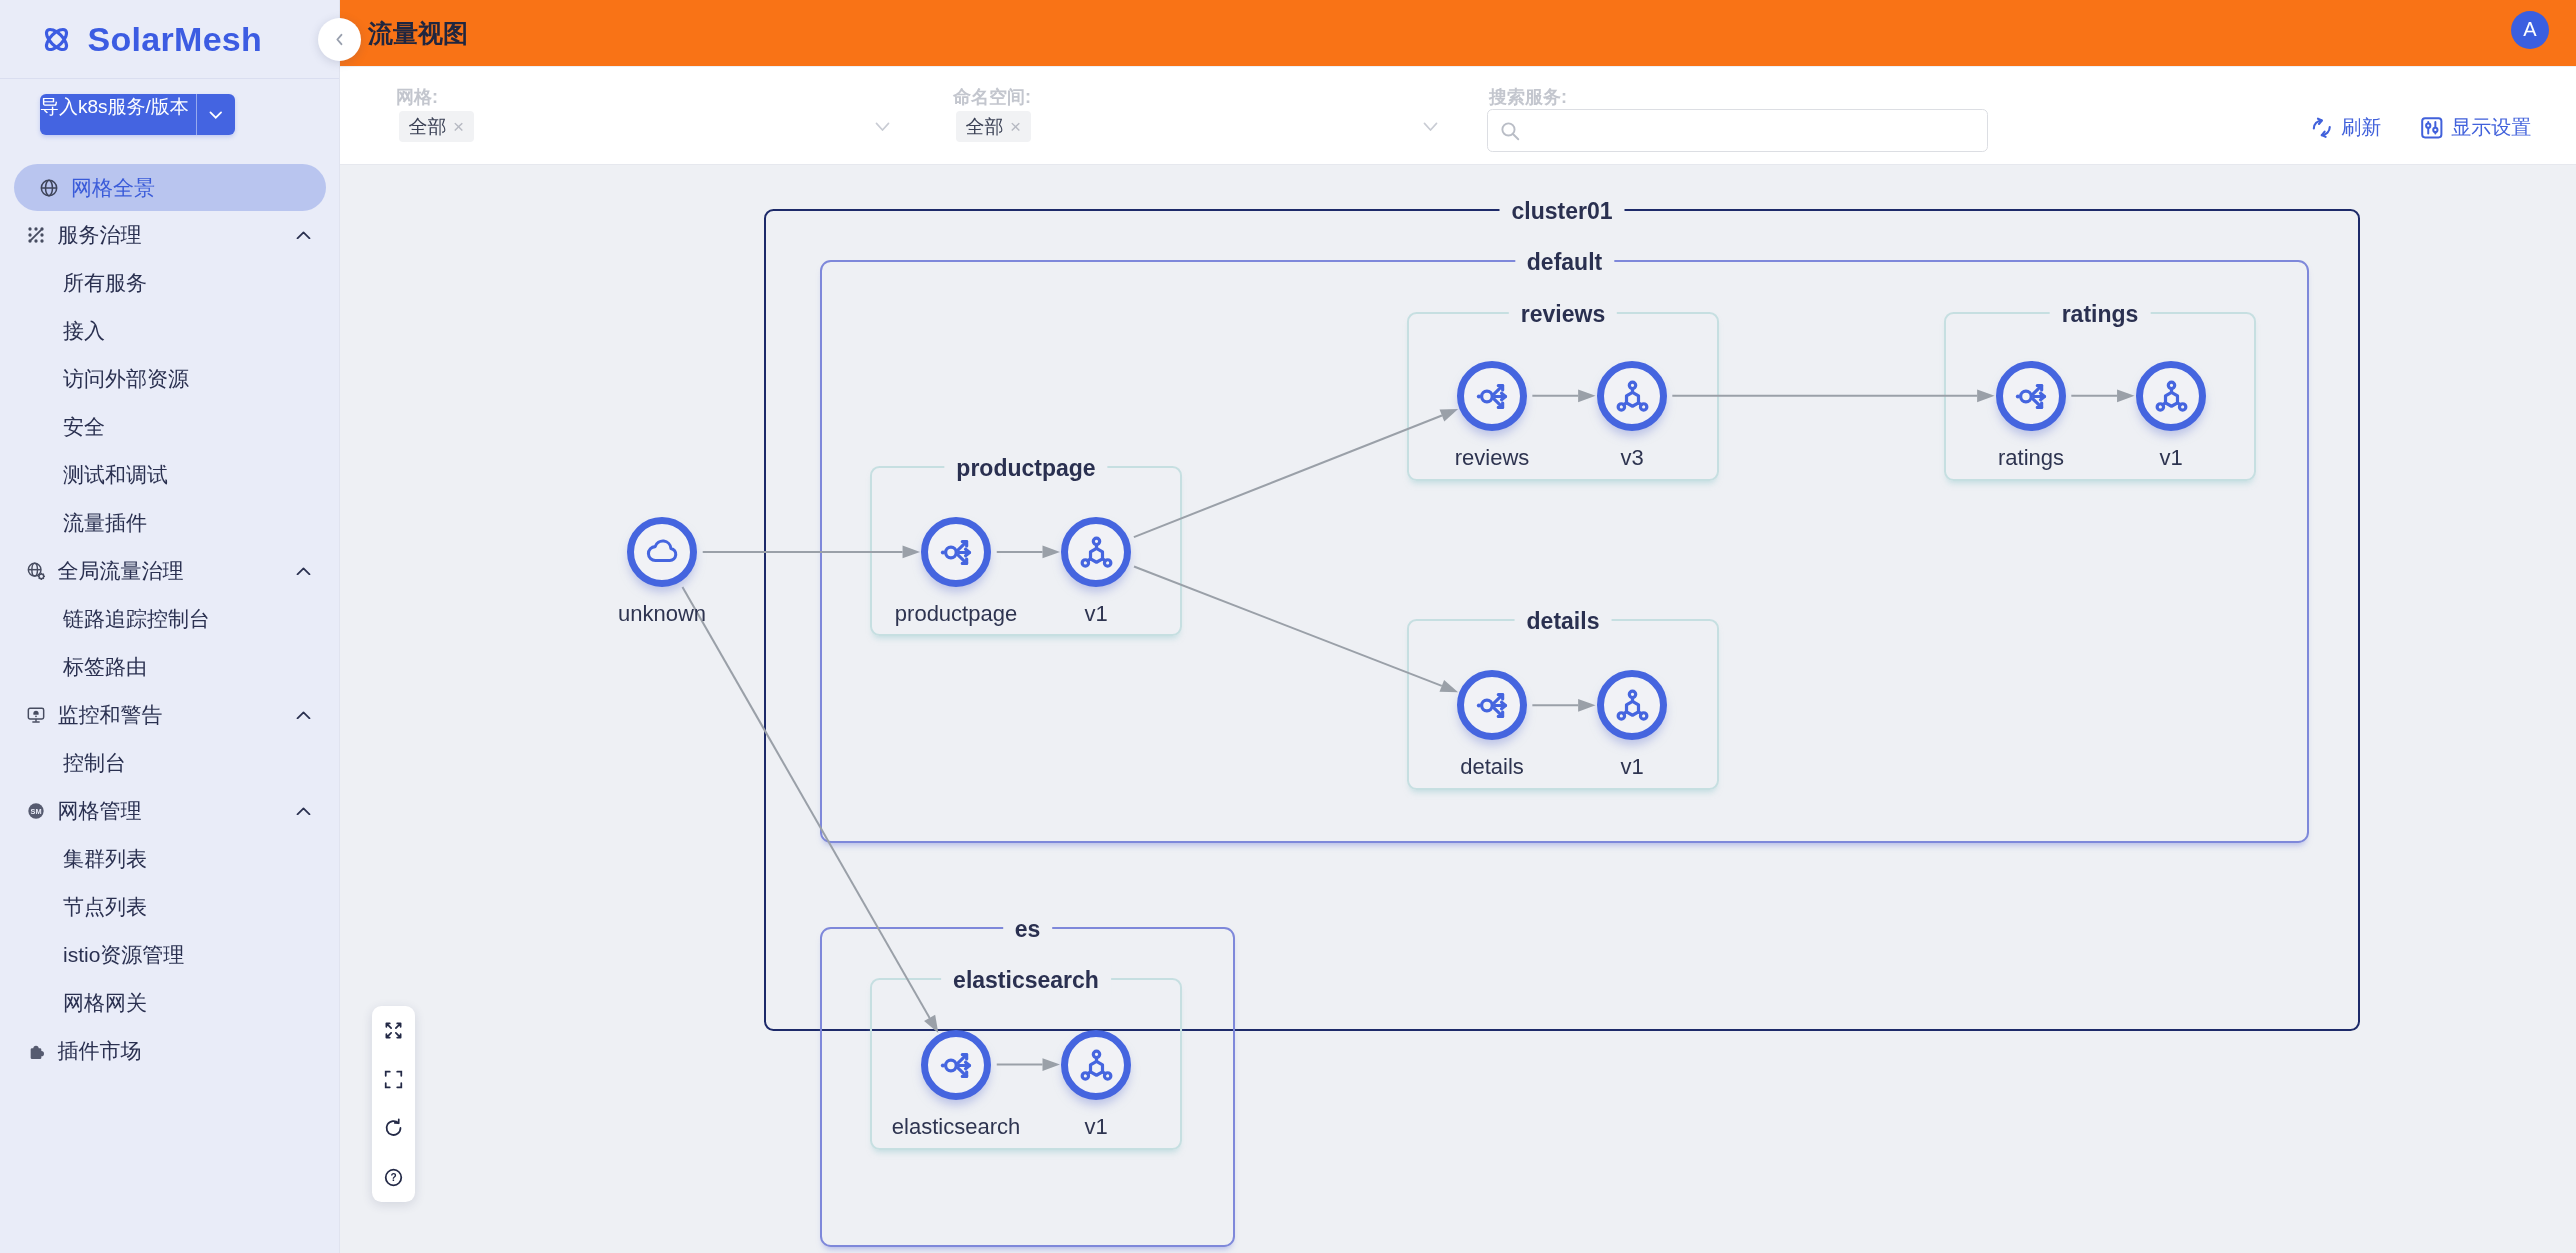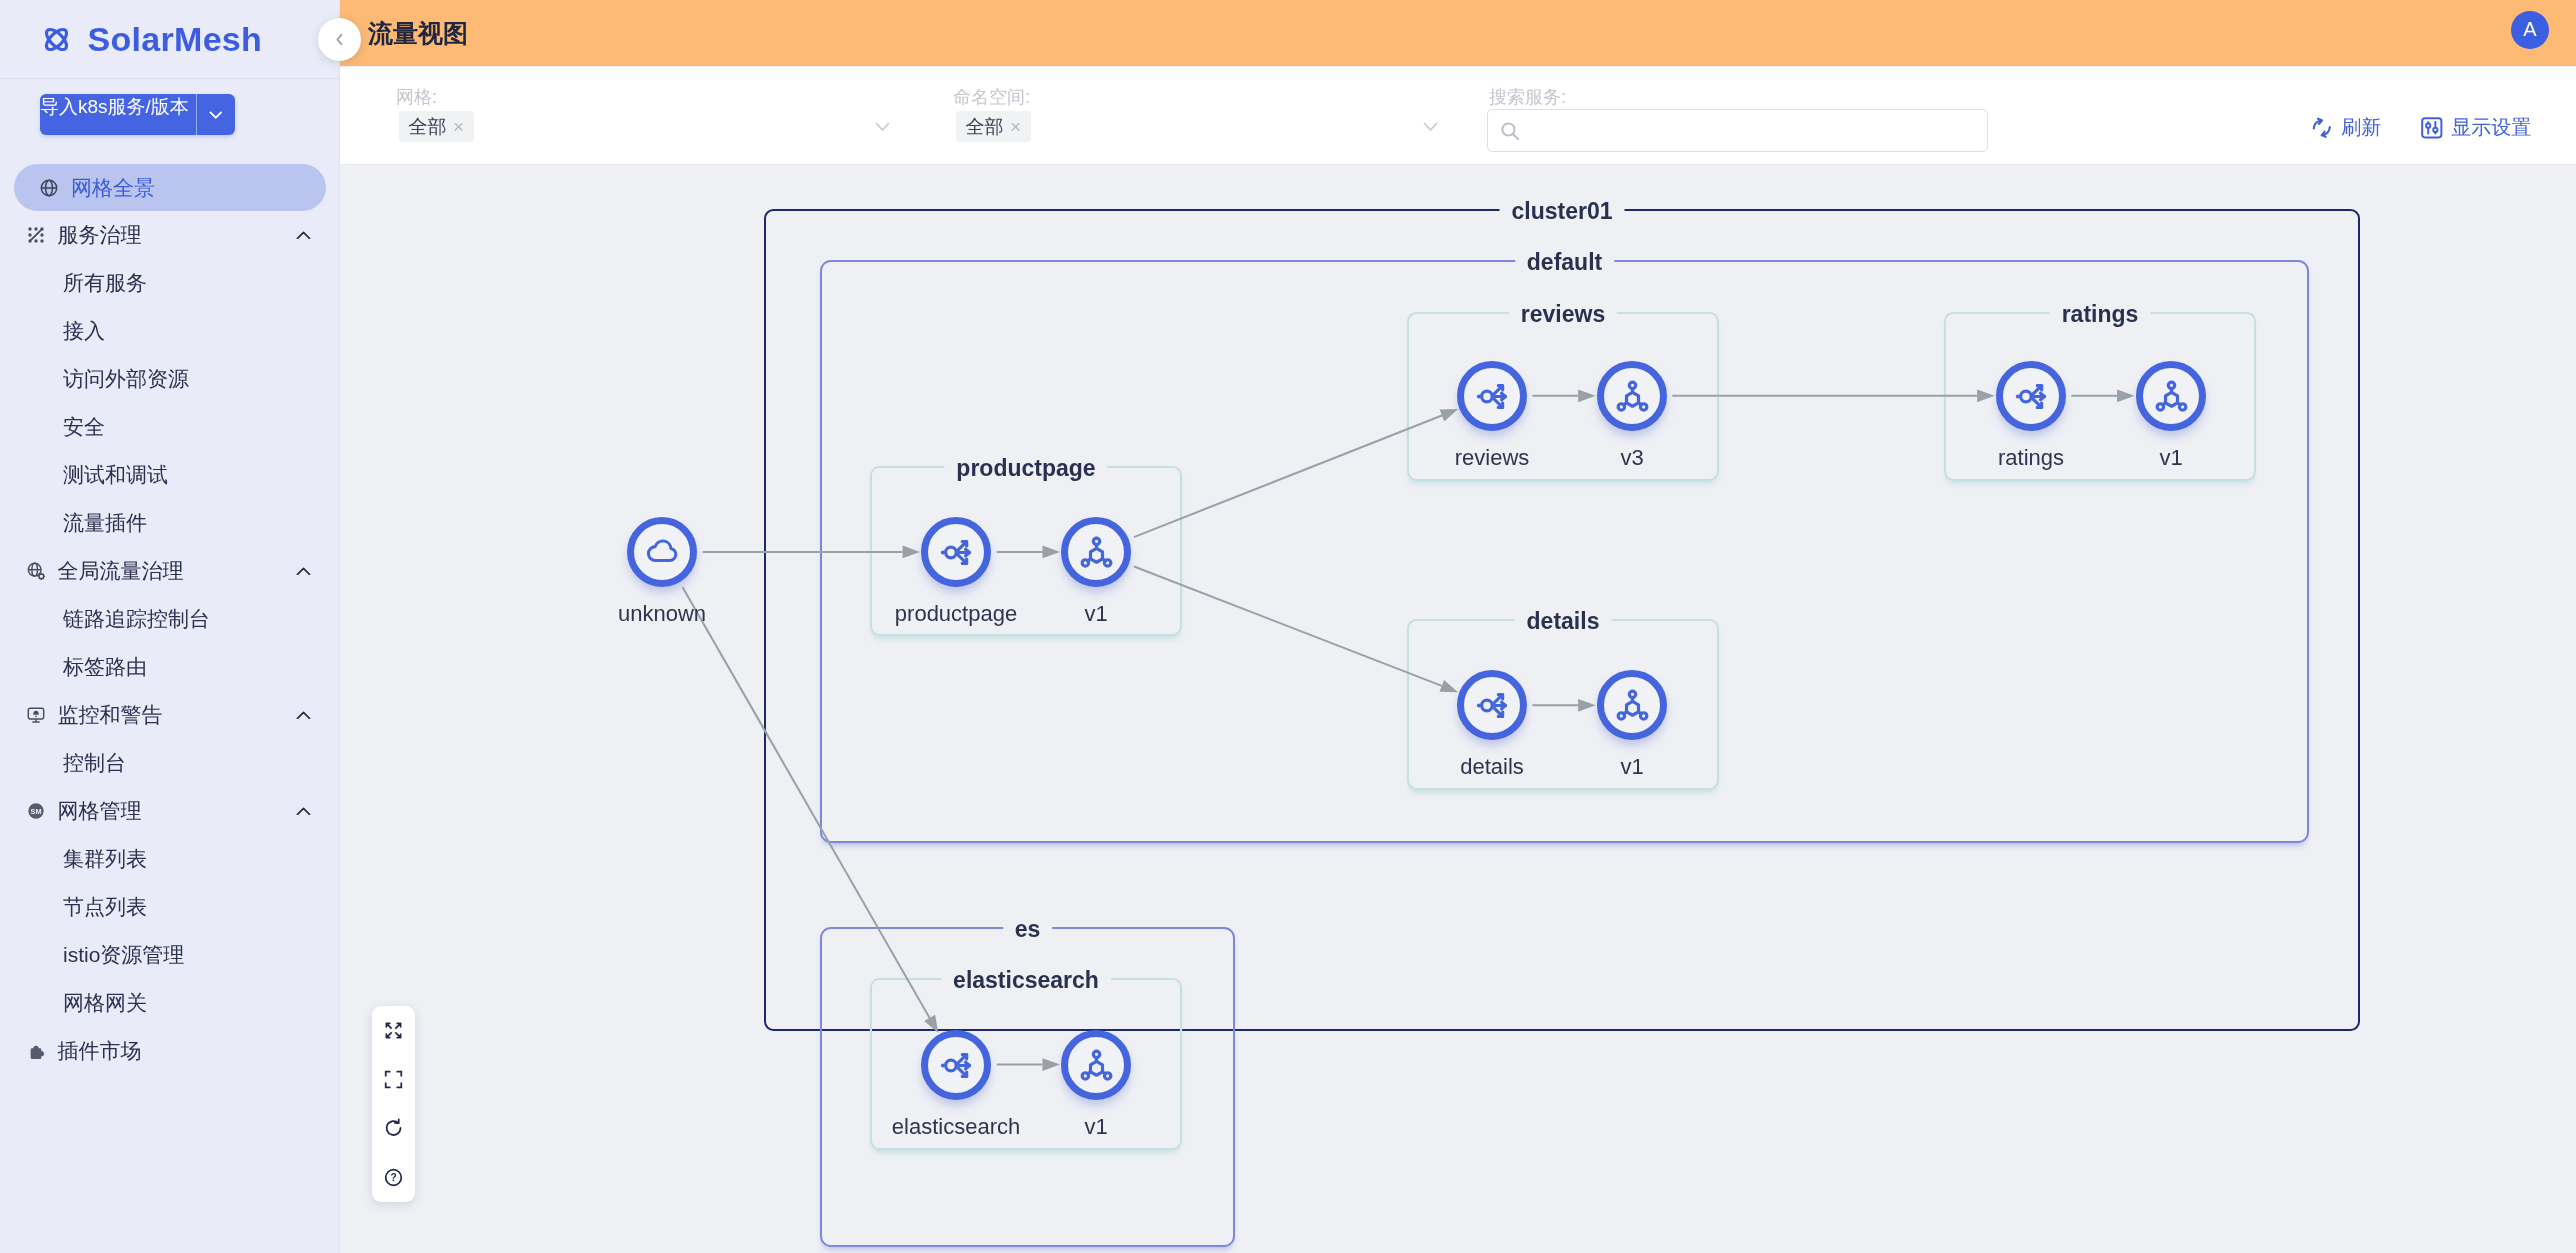--- a/index.html
+++ b/index.html
@@ -20,30 +20,30 @@
   .menu-pill{height:47px;margin:0 12.8px 0 13.5px;background:#b9c5ef;border-radius:23.6px;display:flex;align-items:center;}
   .menu-pill .mi-label{color:#3a5bd9;}
   .menu-row{height:48px;display:flex;align-items:center;position:relative;}
   .mi-icon{width:20px;height:20px;margin-left:25.6px;flex:0 0 auto;}
   .mi-label{font-size:21px;color:#2a3050;margin-left:12px;white-space:nowrap;}
   .mi-sub{margin-left:63px;font-size:21px;color:#2a3050;white-space:nowrap;}
   .mi-chevron{position:absolute;right:28px;width:15px;height:8.7px;}
 
   
   .main{flex:1;height:100%;display:flex;flex-direction:column;position:relative;}
-  .topbar{height:67px;background:#fdba74;border-bottom:1.3px solid #eef0f3;position:relative;flex:0 0 auto;}
+  .topbar{height:67px;background:#f97316;border-bottom:1.3px solid #eef0f3;position:relative;flex:0 0 auto;}
   .page-title{position:absolute;left:28px;top:0;height:67px;line-height:67px;font-size:25px;font-weight:700;color:#20263f;}
   .avatar{position:absolute;right:27px;top:10.8px;width:38px;height:38px;border-radius:50%;background:#3b5fe0;color:#fff;
       font-size:20px;display:flex;align-items:center;justify-content:center;cursor:pointer;}
   .collapse-btn{position:absolute;left:318px;top:18px;width:43px;height:43px;border-radius:50%;background:#fff;z-index:60;
       box-shadow:0 2px 9.4px rgba(60,70,110,.18);display:flex;align-items:center;justify-content:center;cursor:pointer;}
 
   
   .filterbar{height:98px;background:#fff;border-bottom:1.3px solid #e6e8ee;position:relative;flex:0 0 auto;}
-  .f-label{position:absolute;top:17.5px;font-size:18px;color:#c3c6ce;white-space:nowrap;}
+  .f-label{position:absolute;top:17.5px;font-size:18px;color:#c3c6ce;white-space:nowrap;font-weight:bold;}
   .f-tag{position:absolute;top:44px;height:31px;background:#f1f2f4;border-radius:4px;display:flex;align-items:center;
       padding:0 9.4px;font-size:19px;color:#3a4054;cursor:pointer;}
   .f-tag .x{color:#b6b9c2;font-size:19px;margin-left:6.7px;cursor:pointer;}
   .f-chevron{position:absolute;top:55px;width:15px;height:9.4px;cursor:pointer;}
   .search-box{position:absolute;left:1147px;top:42px;width:501px;height:43px;border:1.3px solid #dcdee3;border-radius:5.4px;background:#fff;}
   .search-box svg{position:absolute;left:10.8px;top:10px;width:23px;height:23px;}
   .f-action{position:absolute;top:47px;display:flex;align-items:center;color:#4161db;font-size:20px;cursor:pointer;}
   .f-action svg{width:25.6px;height:25.6px;margin-right:6.7px;}
 
   

